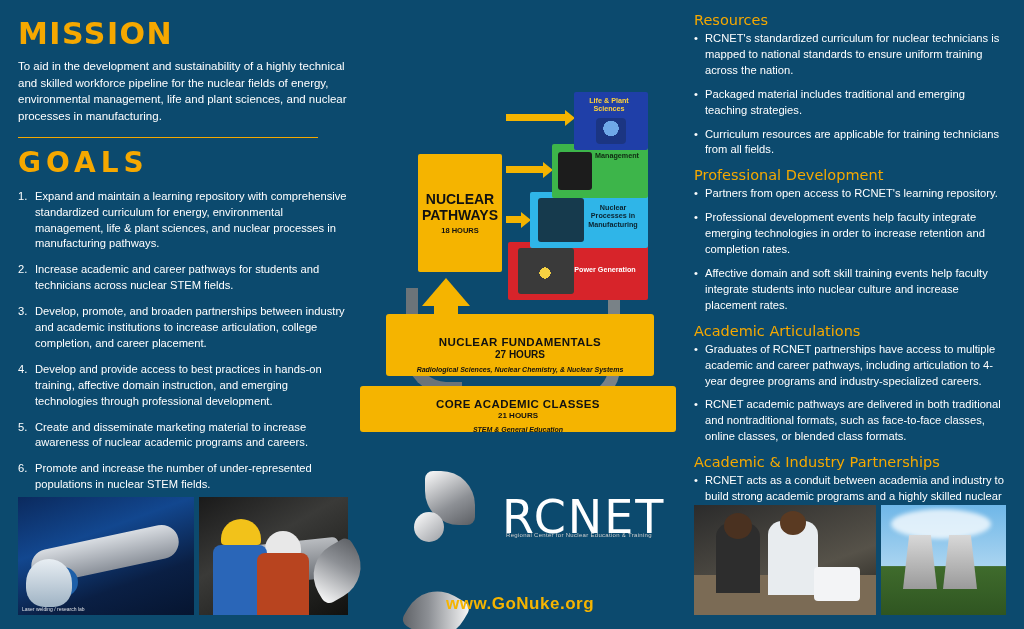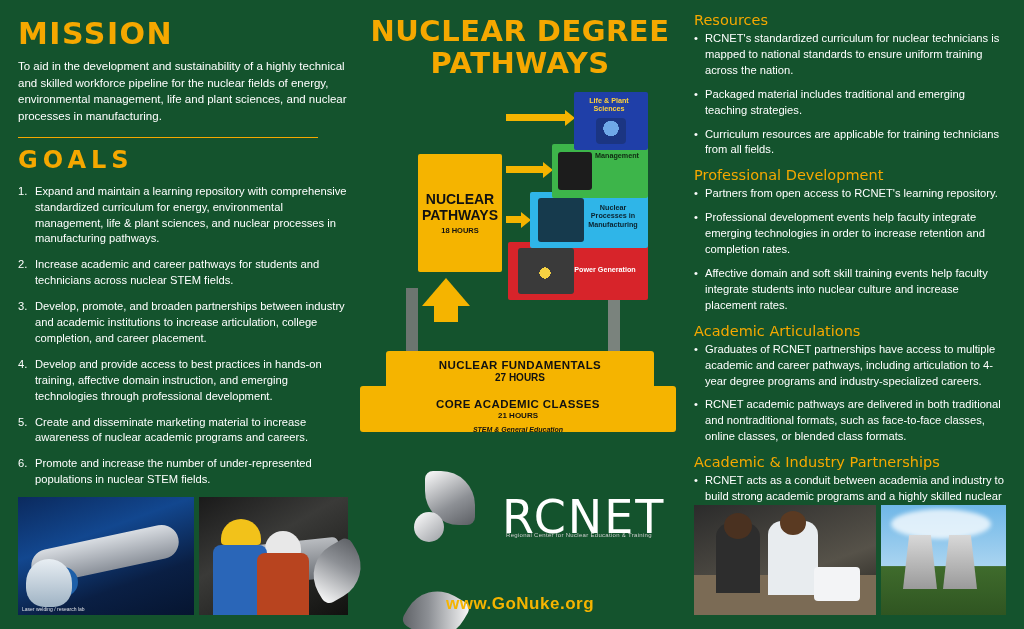--- a/index.html
+++ b/index.html
@@ -2,34 +2,34 @@
 <html><head>
 <meta charset="utf-8">
 <style>
   * { box-sizing: border-box; margin: 0; padding: 0; }
   html, body {
     width: 1024px; height: 629px;
     background: #000;
     font-family: "Liberation Sans", sans-serif;
     overflow: hidden;
   }
-  .page { position: relative; width: 1024px; height: 629px; background:#14532d; }
+  .page { position: relative; width: 1024px; height: 629px; background:#0c4a6e; }
 
   
   .col-left { position:absolute; left:18px; top:16px; width:330px; }
   .mission-title {
     color:#f5a800; font-size:30px; font-weight:bold; letter-spacing:1.5px;
     font-family:"DejaVu Sans", sans-serif;
   }
   .mission-body {
     color:#ffffff; font-size:11.5px; line-height:1.45; margin-top:7px;
   }
   .hr-gold { height:1px; background:#f5a800; margin:12px 0 8px 0; width:300px; }
   .goals-title {
-    color:#f5a800; font-size:24px; font-weight:bold; letter-spacing:5px;
+    color:#f5a800; font-size:28px; font-weight:bold; letter-spacing:5px;
     font-family:"DejaVu Sans", sans-serif;
   }
   ol.goals { list-style:none; margin-top:10px; }
   ol.goals li {
     color:#fff; font-size:11.2px; line-height:1.42; margin-bottom:10px;
     padding-left:17px; position:relative;
   }
   ol.goals li .num { position:absolute; left:0; top:0; }
 
   .photos-left { position:absolute; left:18px; top:497px; width:330px; height:118px; display:flex; gap:5px; }
@@ -106,21 +106,21 @@
     border-bottom-left-radius:40px; opacity:.85;
   }
   .curve-right {
     position:absolute; left:214px; top:208px; width:46px; height:104px;
     border-right:12px solid #8c8c8c; border-bottom:12px solid #8c8c8c;
     border-bottom-right-radius:36px; opacity:.85;
   }
 
   .nf-box {
     position:absolute; left:26px; top:222px; width:268px; height:62px;
-    background:#f5b400; border-radius:3px; text-align:center; padding-top:8px;margin-top:37px;
+    background:#f5b400; border-radius:3px; text-align:center; padding-top:22px;
   }
   .nf-box .t1{ color:#111; font-size:11.5px; font-weight:bold; letter-spacing:.4px;}
   .nf-box .t2{ color:#111; font-size:10px; font-weight:bold; margin-top:1px;}
   .nf-box .t3{ color:#111; font-size:7px; font-style:italic; margin-top:6px; font-weight:bold;}
 
   .cac-box {
     position:absolute; left:0px; top:294px; width:316px; height:46px;
     background:#f5b400; border-radius:3px; text-align:center; padding-top:12px;
   }
   .cac-box .t1{ color:#111; font-size:11.5px; font-weight:bold; letter-spacing:.4px;}
@@ -194,23 +194,20 @@
       <div class="photo-caption">Laser welding / research lab</div>
     </div>
     <div class="photo ph2">
       <div class="helmet1"></div>
       <div class="helmet2"></div>
       <div class="body1"></div>
       <div class="body2"></div>
     </div>
   </div>
 
-  <div class="col-center">
-    <div class="ndp-title">NUCLEAR DEGREE PATHWAYS</div>
-  </div>
 
   <div class="diagram">
     <div class="np-box">
       <div class="t1">NUCLEAR PATHWAYS</div>
       <div class="t2">18 HOURS</div>
     </div>
 
     <div class="arrow a1"></div>
     <div class="arrow a2"></div>
     <div class="arrow a3"></div>

